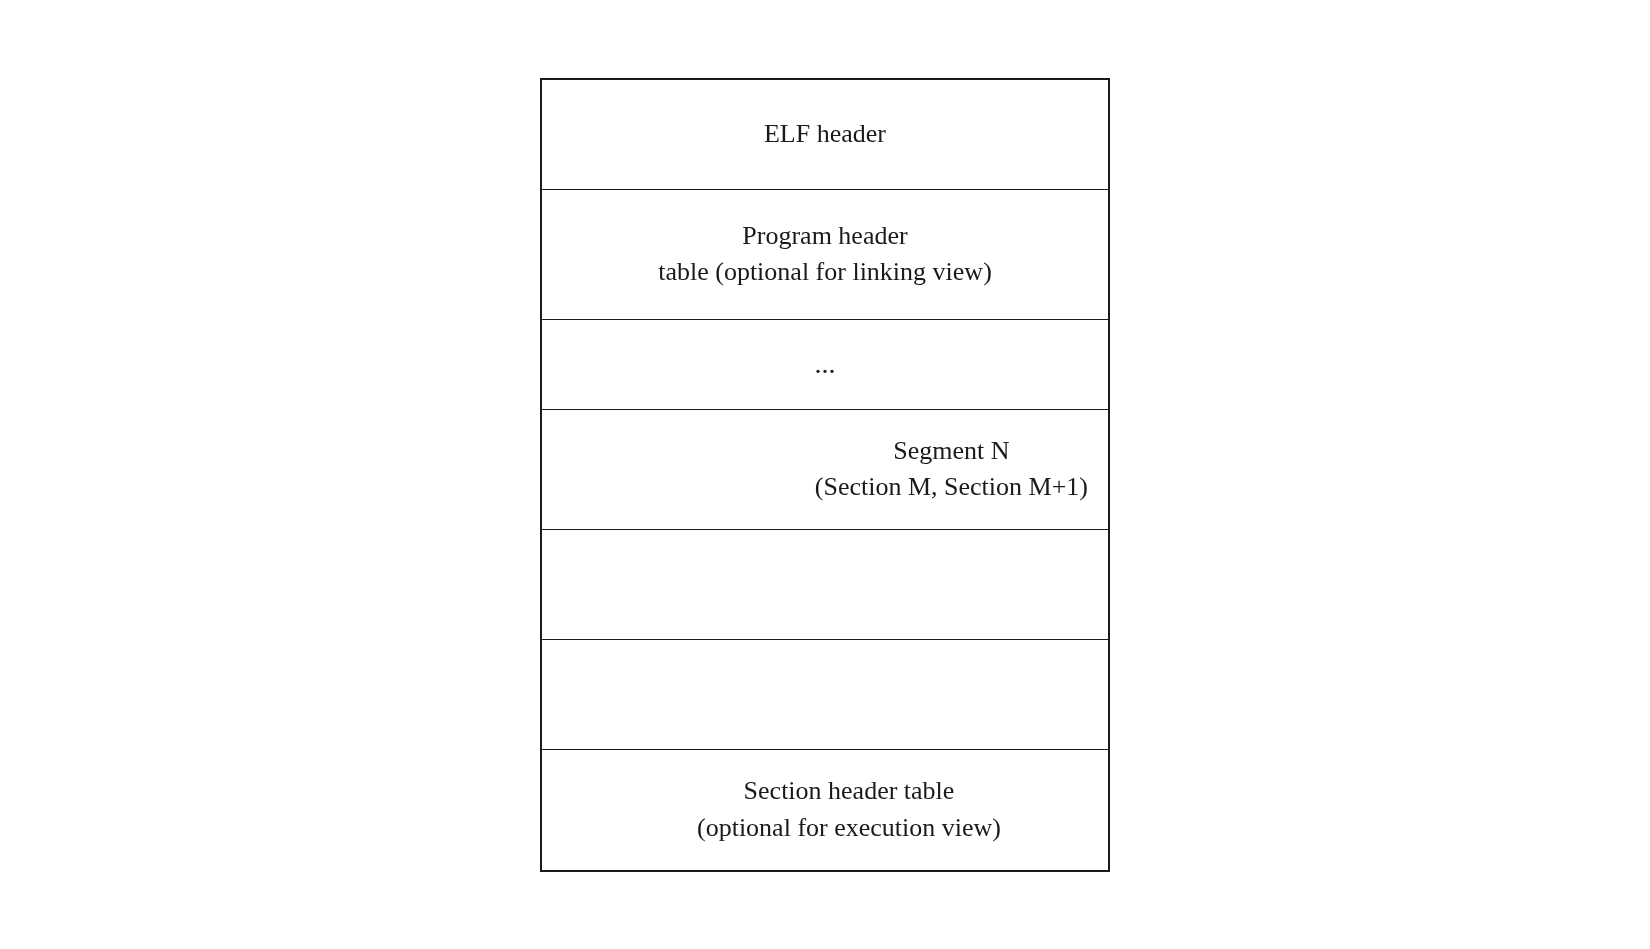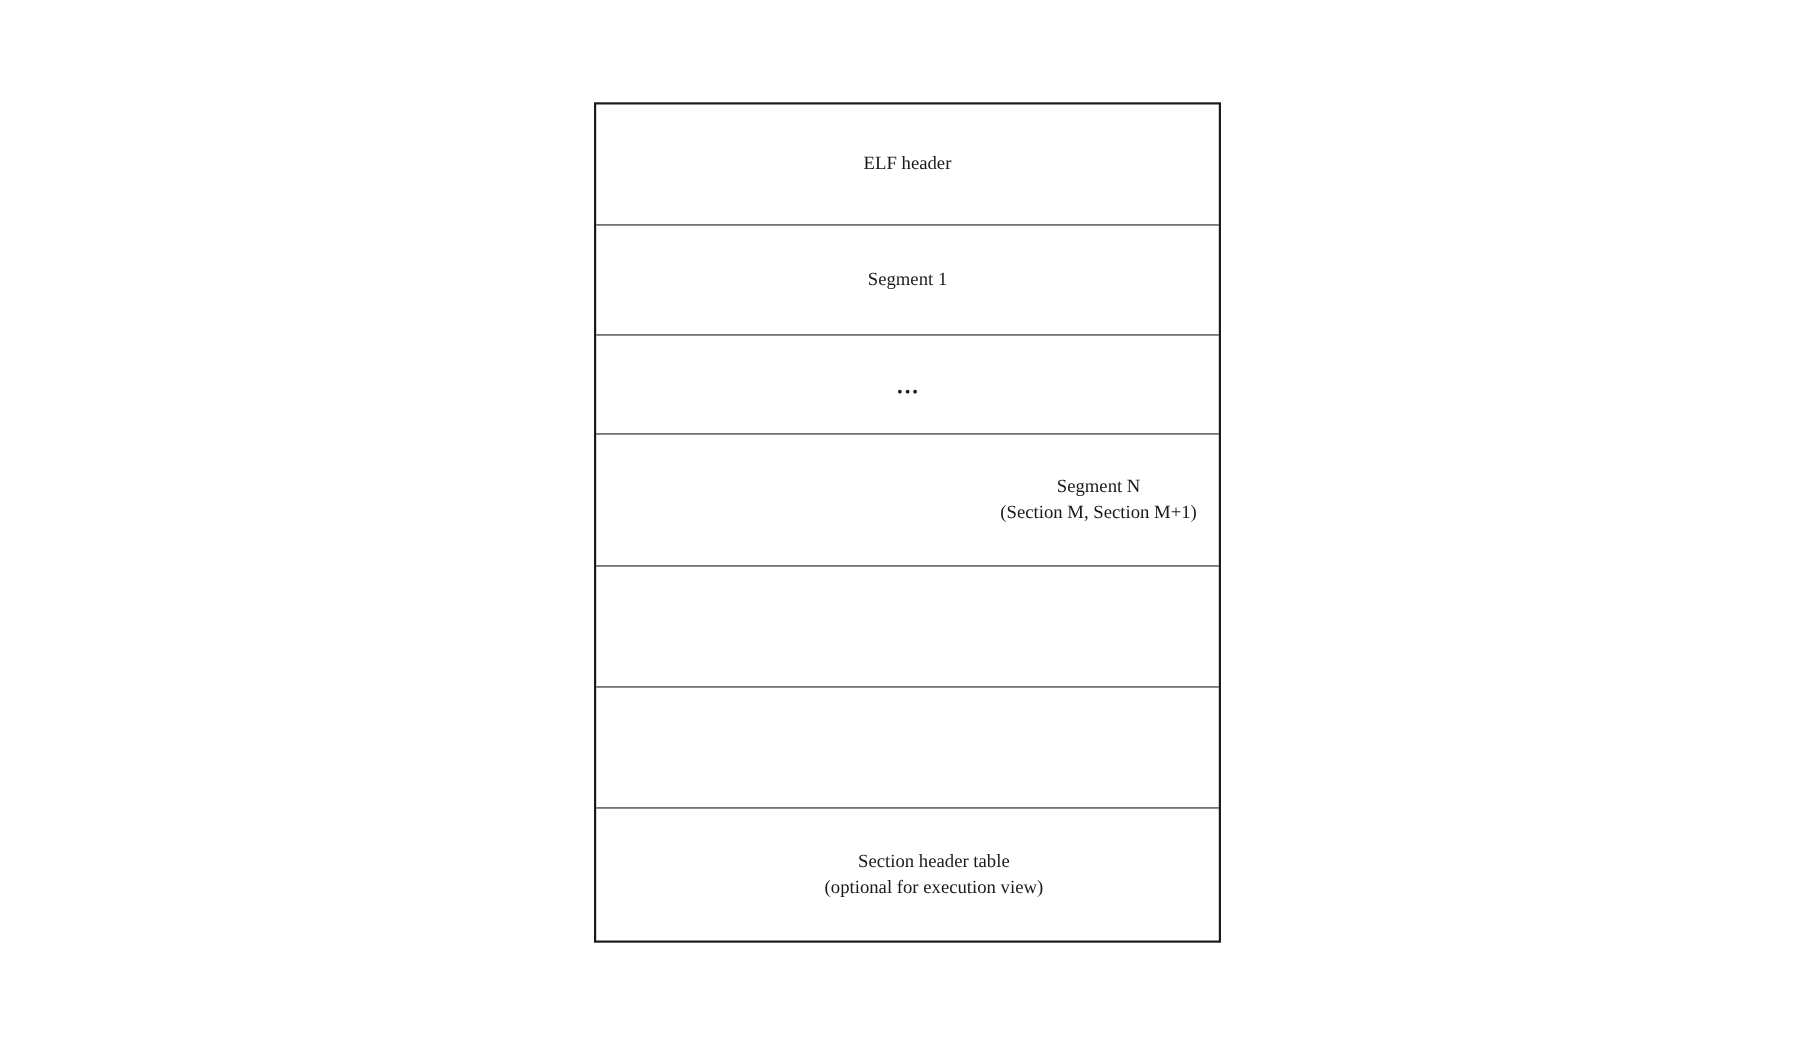--- a/index.html
+++ b/index.html
@@ -33,21 +33,21 @@
       flex-direction: column;
     }
 
     .elf-row {
       border-bottom: 1.5px solid #1a1a1a;
       display: flex;
       align-items: center;
       justify-content: center;
       text-align: center;
       padding: 0 20px;
-      font-size: 17px;
+      font-size: 26px;
       color: #1a1a1a;
       line-height: 1.4;
     }
 
     .elf-row:last-child {
       border-bottom: none;
       margin-left: 48px;
     }
 
     .row-elf-header {
@@ -87,24 +87,24 @@
 </head>
 <body>
 
 <div class="diagram-container">
   <div class="elf-table">
 
     <div class="elf-row row-elf-header">
       <span>ELF header</span>
     </div>
 
+    <div class="elf-row row-program-header">
+      <span>Program header<br>table (optional for linking view)</span>
+    </div>
 
-    <div class="elf-row row-segment1">
-      <span>Segment 1</span>
-    </div>
 
     <div class="elf-row row-ellipsis">
       <span>...</span>
     </div>
 
     <div class="elf-row row-segment-n">
       <span>Segment N<br>(Section M, Section M+1)</span>
     </div>
 
     <div class="elf-row row-empty1">

